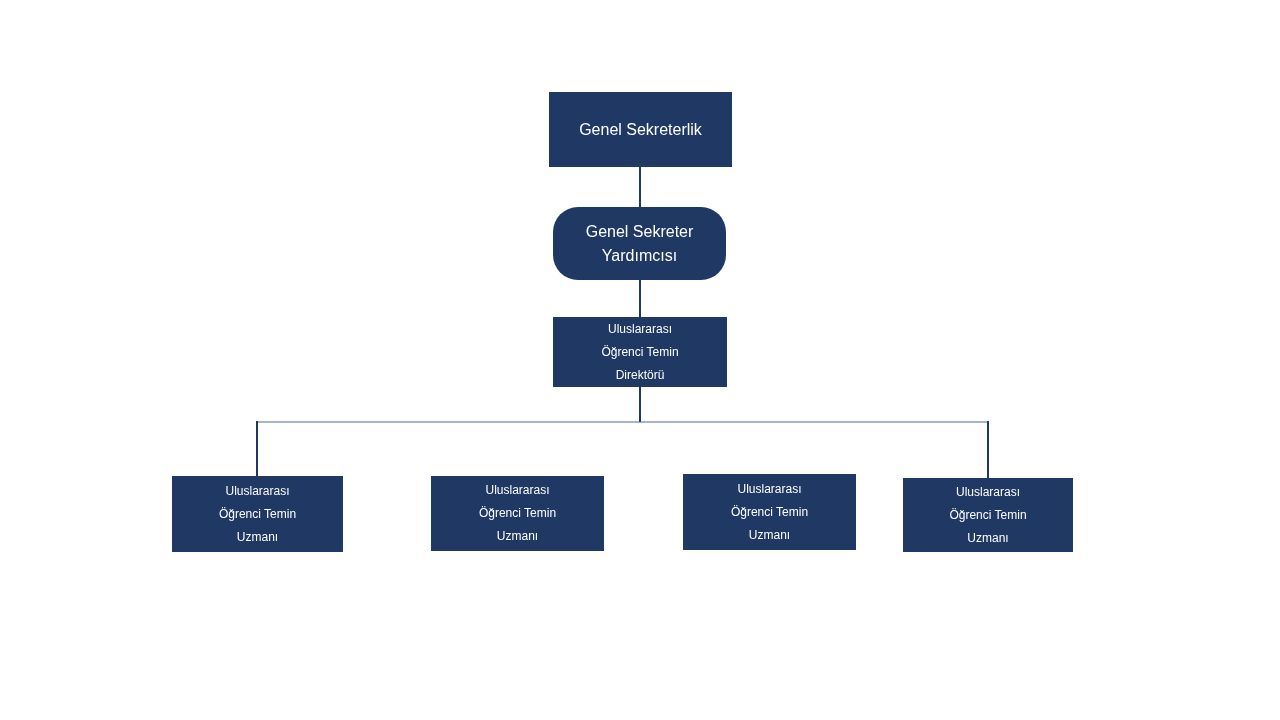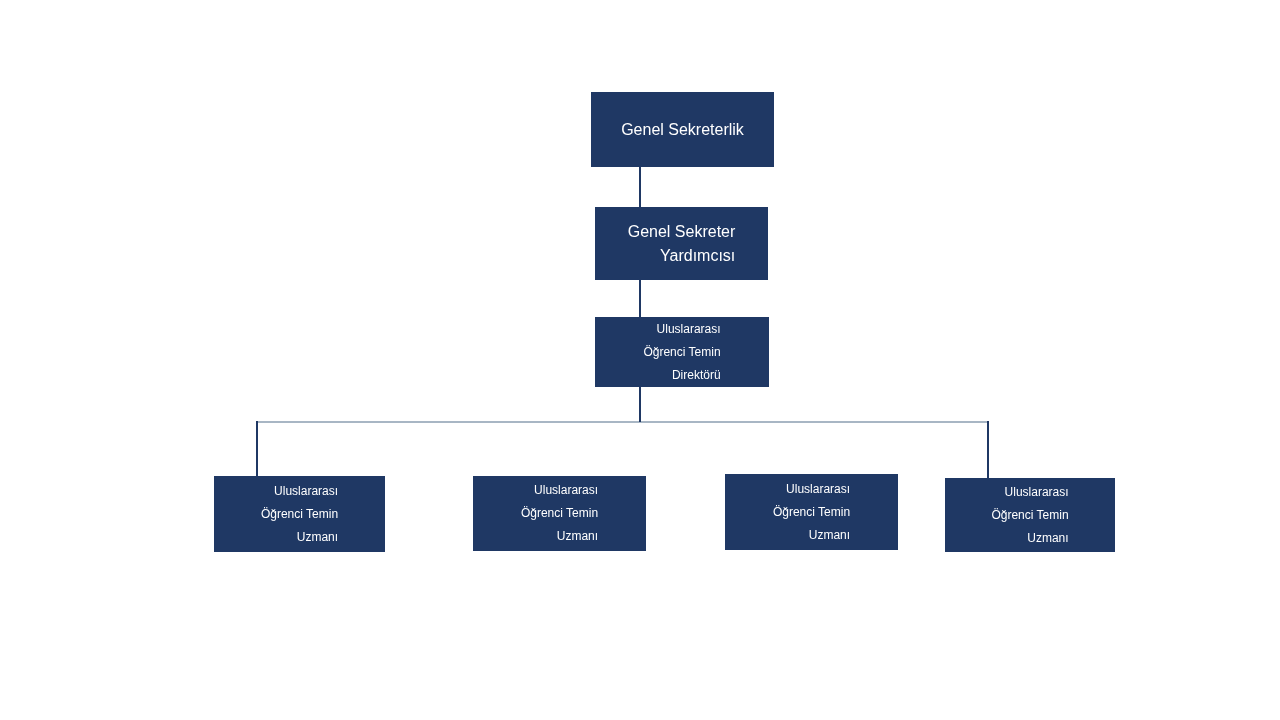--- a/index.html
+++ b/index.html
@@ -15,23 +15,22 @@
     font-family: "Liberation Sans", sans-serif;
     overflow: hidden;
   }
   .node {
     position: absolute;
     background: var(--node-fill, #1F3864);
     color: var(--node-text, #ffffff);
     display: flex;
     align-items: center;
     justify-content: center;
-    text-align: right;
+    text-align: center;
     box-sizing: border-box;
-    margin-left: 42px;
   }
   .node-label {
     white-space: pre-line;
     font-size: 12px;
     line-height: 23px;
   }
   .node-label.single {
     font-size: 16px;
     line-height: 20px;
   }
@@ -59,21 +58,21 @@
   <div class="connector-v" style="left:639px; top:167px; height:40px;"></div>
   <div class="connector-v" style="left:639px; top:279px; height:38px;"></div>
   <div class="connector-v" style="left:639px; top:387px; height:35px;"></div>
   <div class="connector-v" style="left:256px; top:421px; height:55px;"></div>
   <div class="connector-v" style="left:987px; top:421px; height:57px;"></div>
 
   <div class="node" style="left:549px; top:92px; width:183px; height:75px;">
     <span class="node-label single">Genel Sekreterlik</span>
   </div>
 
-  <div class="node" style="left:553px; top:207px; width:173px; height:73px;">
+  <div class="node" style="left:553px; top:207px; width:173px; height:73px;border-radius:25px;">
     <span class="node-label double">Genel Sekreter
 Yardımcısı</span>
   </div>
 
   <div class="node" style="left:553px; top:317px; width:174px; height:70px;">
     <span class="node-label">Uluslararası
 Öğrenci Temin
 Direktörü</span>
   </div>
 

